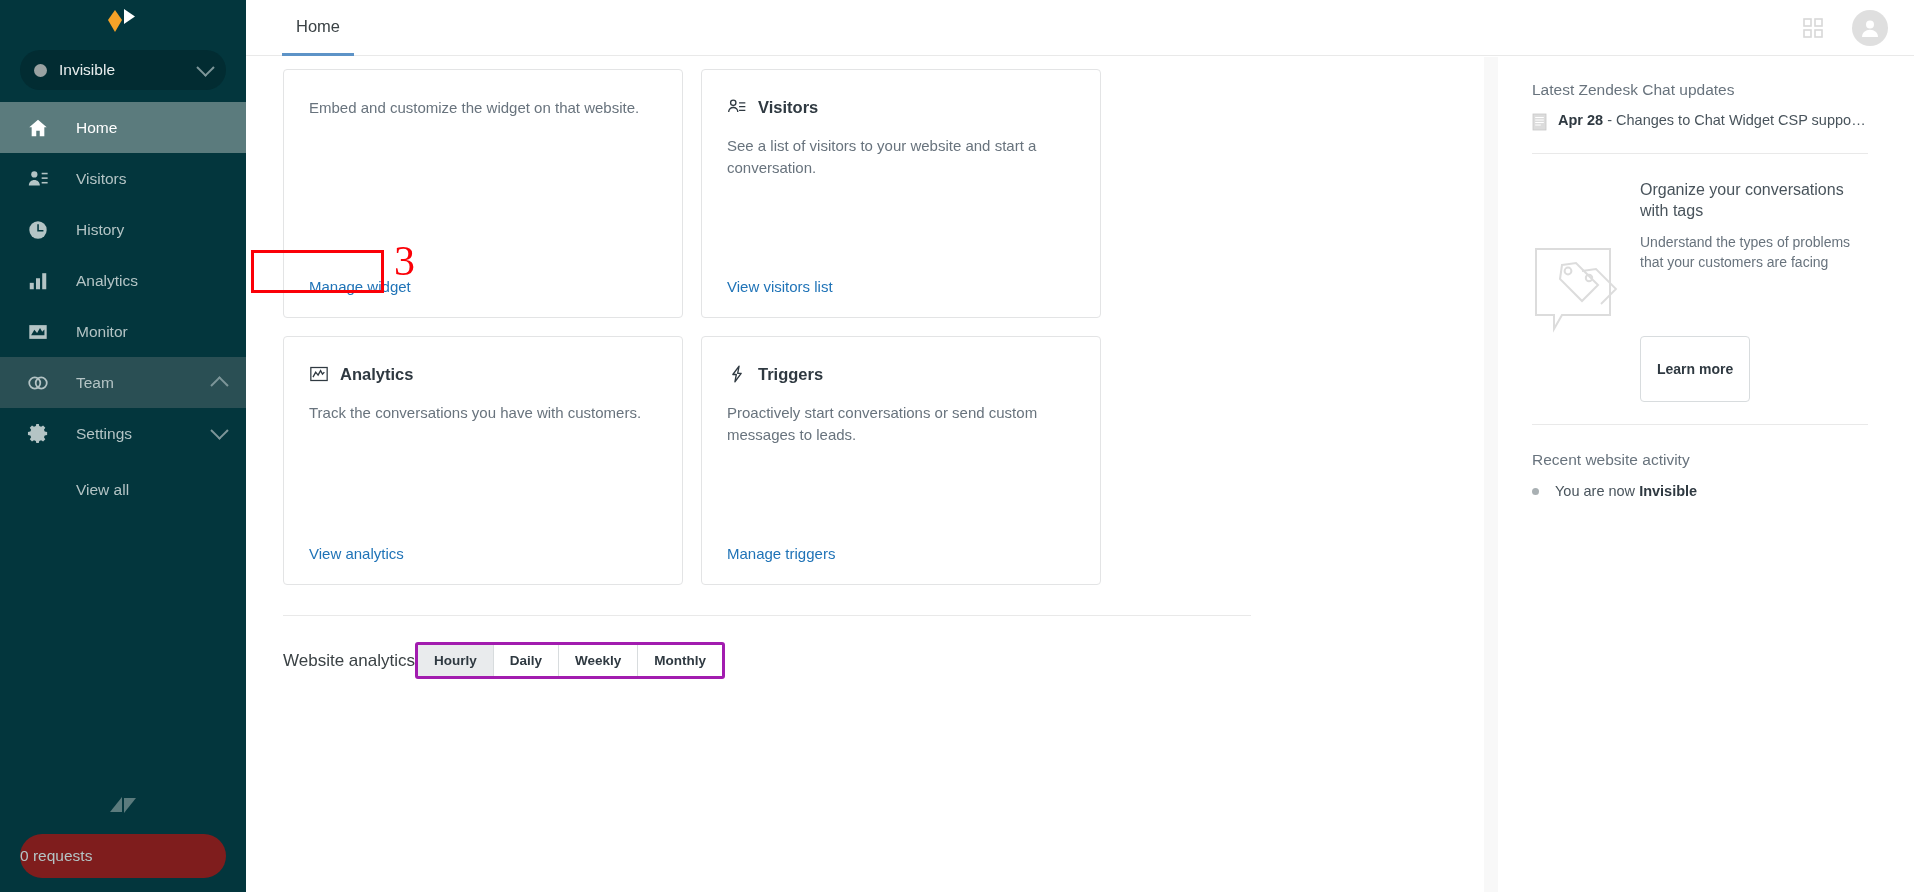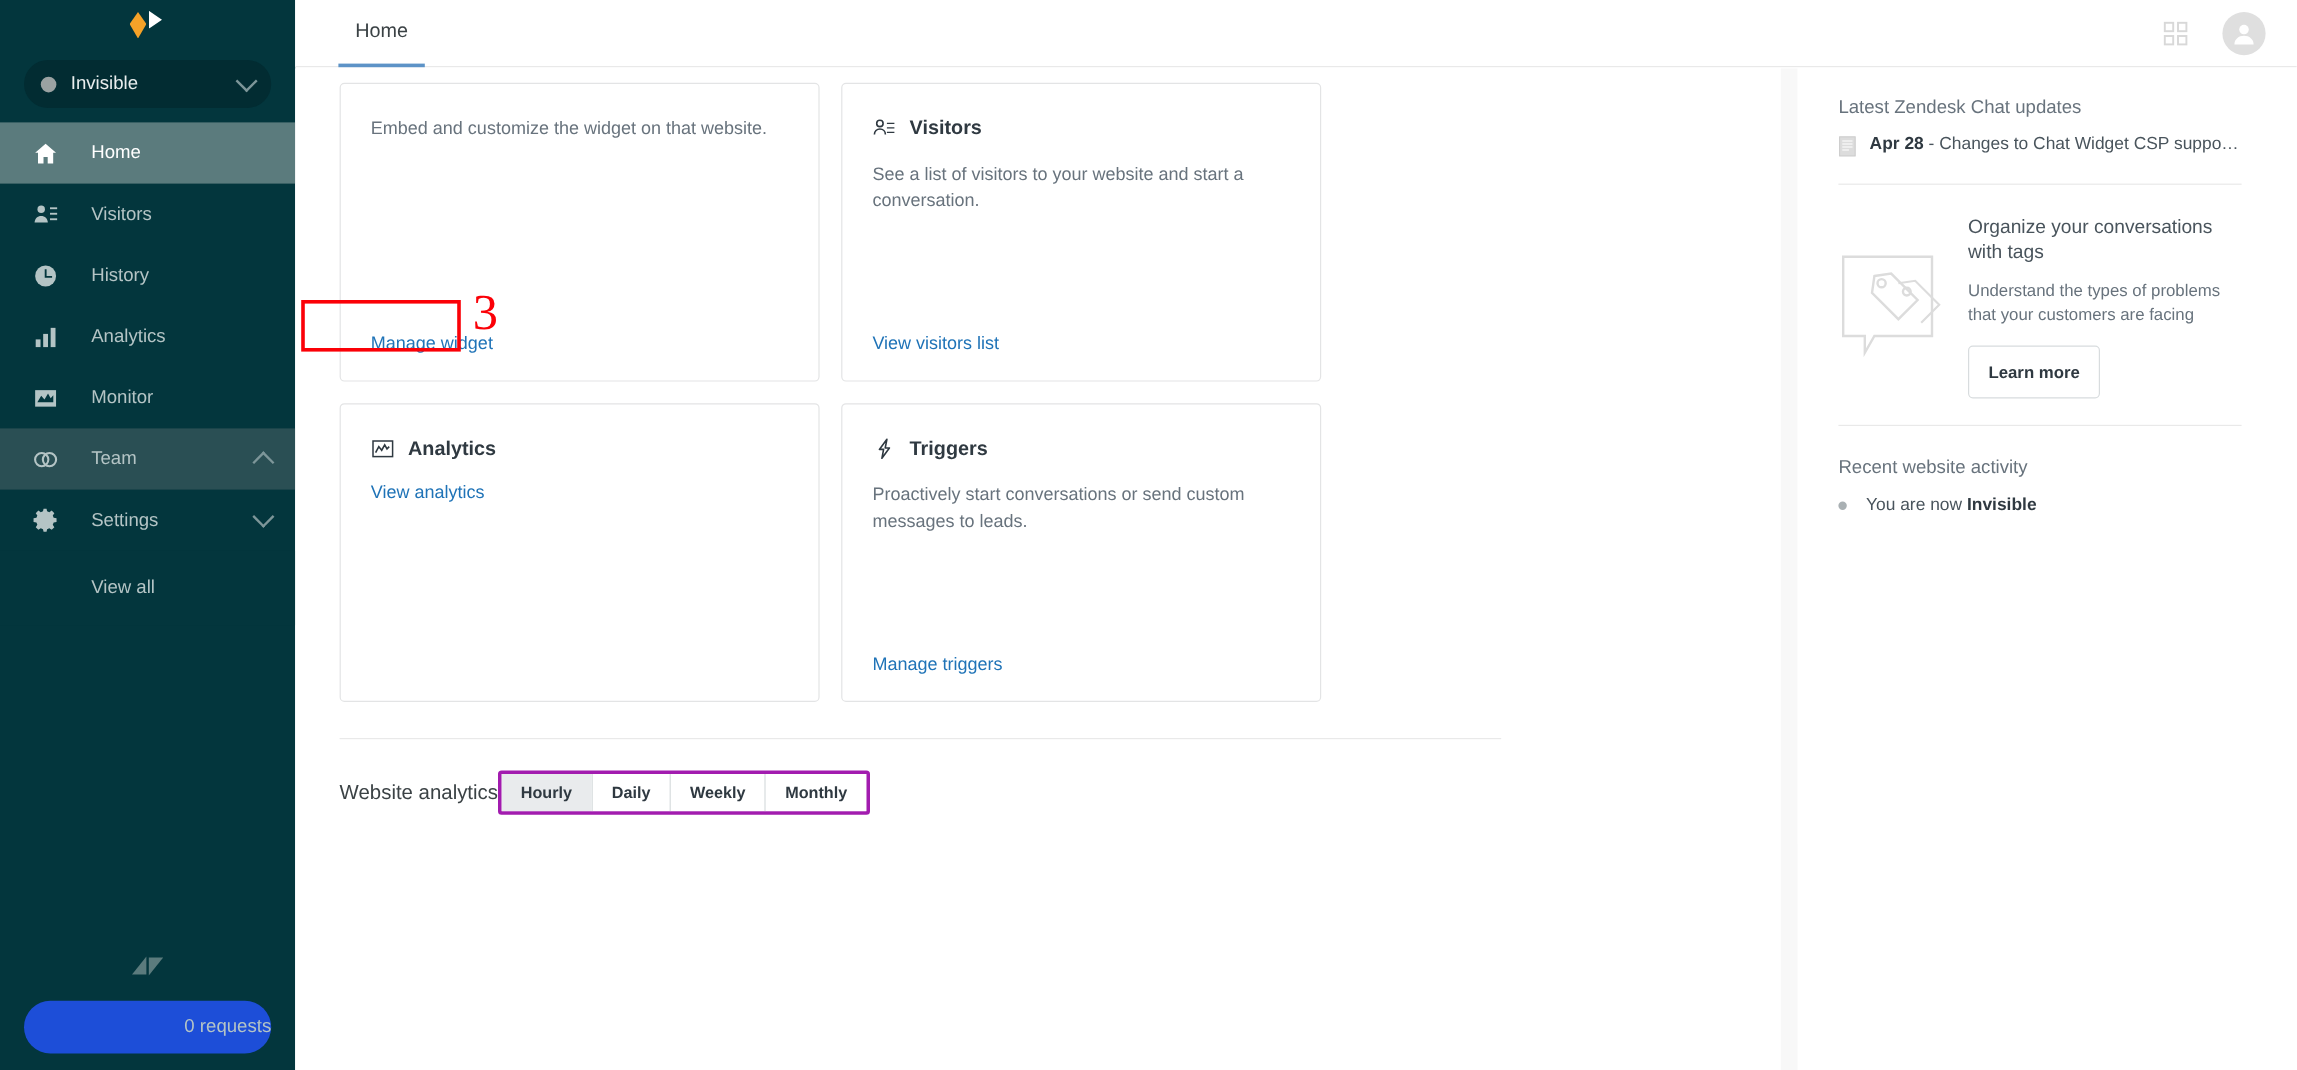--- a/index.html
+++ b/index.html
@@ -91,22 +91,22 @@
 
   #sidebar-footer {
     position: absolute; left: 0; bottom: 0; width: 246px;
     padding: 0 20px 14px 20px;
   }
   #zendesk-mark {
     display: flex; justify-content: center; margin-bottom: 14px;
   }
   #requests-pill {
     height: 44px; border-radius: 22px;
-    background: #1d4ed8;
-    display: flex; align-items: center; justify-content: flex-end;
+    background: #7f1d1d;
+    display: flex; align-items: center; justify-content: flex-start;
     font-size: 15.5px; color: #b4c4c5;
     cursor: pointer;
   }
 
   
   #topbar {
     position: absolute; left: 246px; top: 0;
     width: 1668px; height: 56px;
     background: #ffffff;
     border-bottom: 1px solid #e9e9e9;
@@ -235,21 +235,21 @@
 
   #promo { display: flex; gap: 16px; margin-top: 26px; }
   #promo-art { width: 92px; flex: 0 0 auto; display: flex; align-items: center; }
   #promo-body { flex: 1 1 auto; }
   #promo-title { font-size: 16px; color: #49545c; line-height: 1.3; margin-bottom: 10px; }
   #promo-desc { font-size: 14px; color: #68737d; line-height: 1.45; margin-bottom: 16px; }
   #learn-more {
     display: inline-block;
     font-size: 14px; font-weight: bold; color: #2f3941;
     border: 1px solid #d8dcde; border-radius: 4px;
-    padding: 13px 16px; background: #fff; cursor: pointer;
+    padding: 24px 16px; background: #fff; cursor: pointer; margin-top: 48px;
   }
 
   #activity-title { font-size: 15.5px; color: #68737d; margin: 26px 0 14px 0; }
   #activity-list { list-style: none; margin: 0; padding: 0; }
   #activity-list li {
     font-size: 14.5px; color: #49545c;
     display: flex; align-items: center; gap: 16px;
   }
   .bullet { width: 7px; height: 7px; border-radius: 50%; background: #a9b0b3; flex: 0 0 auto; }
   #activity-list b { color: #2f3941; }
@@ -418,20 +418,21 @@
       <div class="card">
         <div class="card-head">
           <span class="card-ic">
             <svg width="20" height="20" viewBox="0 0 24 24" fill="none" stroke="#2f3941" stroke-width="1.5">
               <rect x="2.2" y="4.2" width="19.6" height="15.6"></rect>
               <path d="M4.8 15.8 8 9.8l2.9 3.6 3-5.4 2.3 4.2 2.2-2.4" stroke-width="1.6"></path>
             </svg>
           </span>
           <span class="card-title">Analytics</span>
         </div>
+        <div class="card-desc">Track the conversations you have with customers.</div>
         <a class="card-link" href="#">View analytics</a>
       </div>
 
       <div class="card">
         <div class="card-head">
           <span class="card-ic">
             <svg width="20" height="20" viewBox="0 0 24 24" fill="none" stroke="#2f3941" stroke-width="1.6" stroke-linejoin="round">
               <path d="M14.5 2.5 7 12.6h4.2L9.5 21.5 17 11.2h-4.2z"></path>
             </svg>
           </span>

